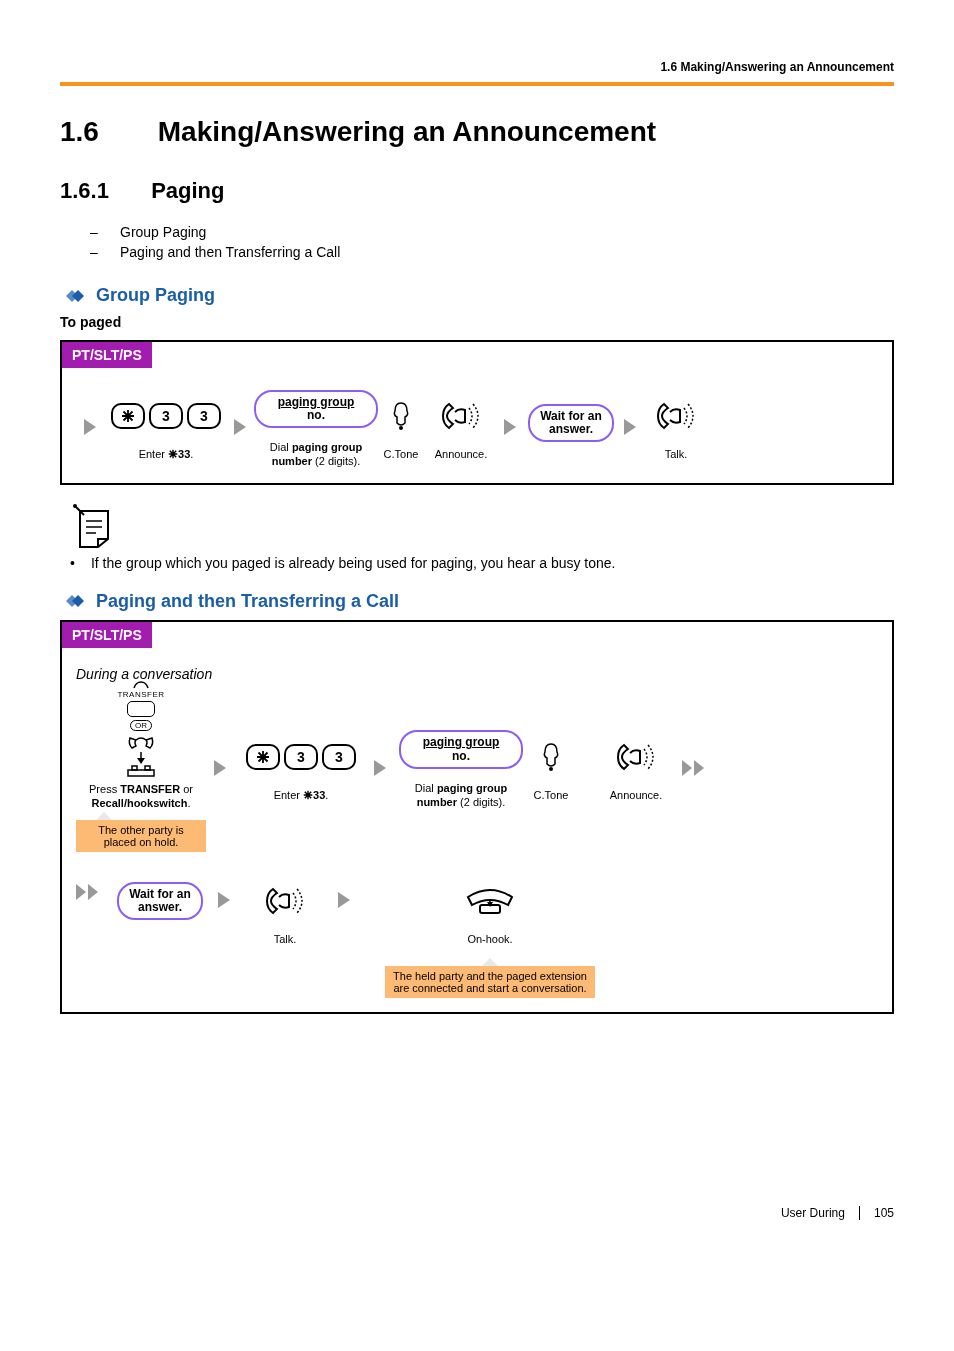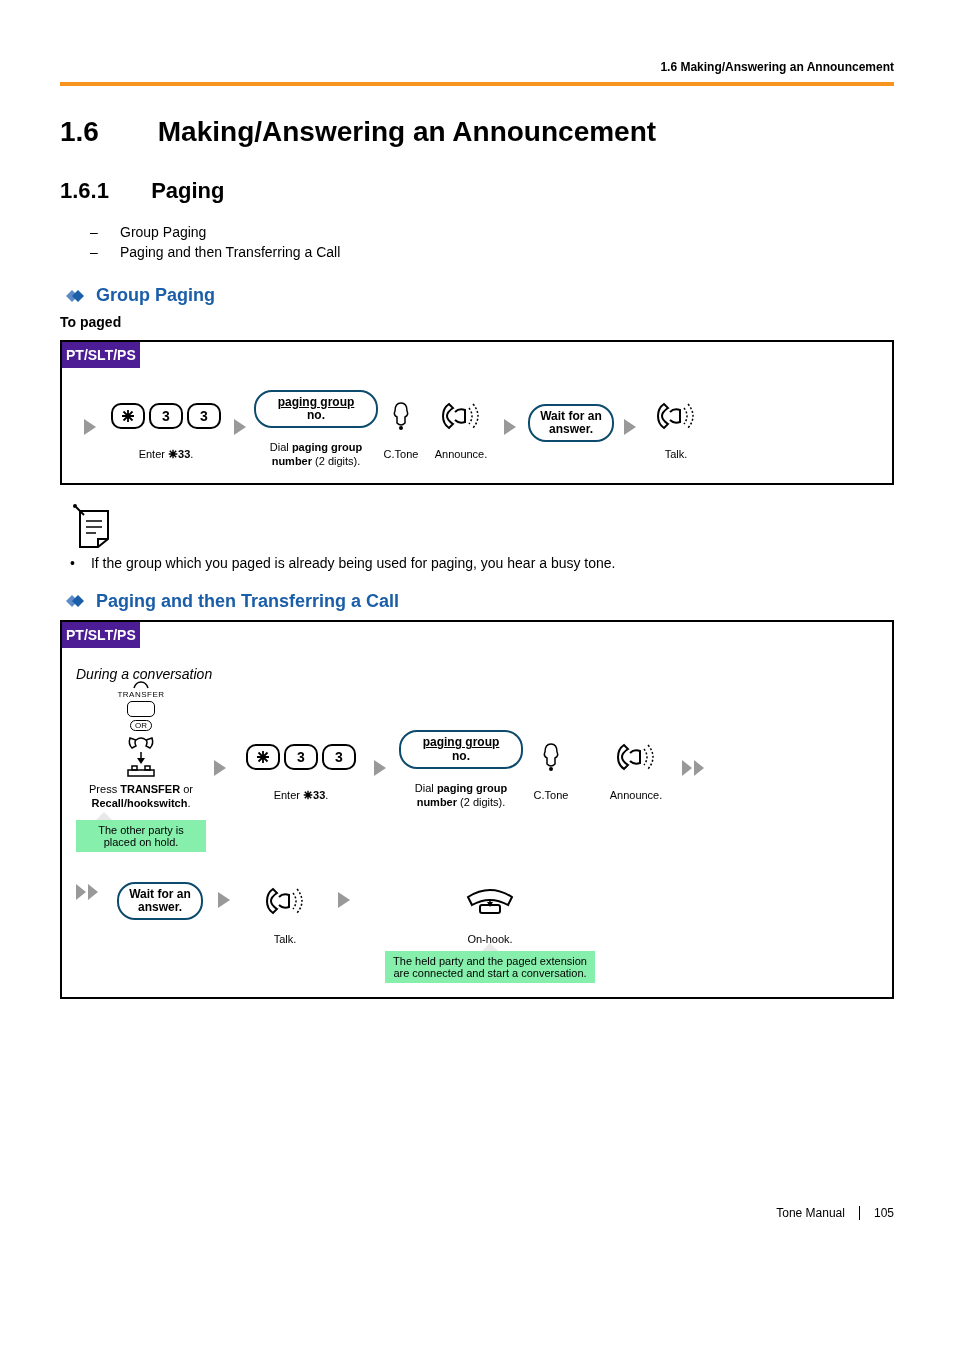--- a/index.html
+++ b/index.html
@@ -56,54 +56,54 @@
     margin: 0 0 18px 24px;
     line-height: 1.4;
   }
   .proc-title { font-size:14px; font-weight:bold; margin: 6px 0 10px 0;}
   .flowbox {
     border: 2px solid #000;
     margin: 0 0 18px 0;
     box-sizing: border-box;
   }
   .tab {
-    background:#4c1d95;
+    background:#a21caf;
     color:#fff;
     font-size:14px;
     font-weight:bold;
-    padding:5px 4px;
+    padding:5px 10px;
     display:inline-block;
   }
   .flow-inner { padding: 18px 14px 14px 14px; }
   .flow-row { display:flex; align-items:center; flex-wrap:nowrap; }
   .step { display:flex; flex-direction:column; align-items:center; text-align:center; font-size:11px; }
   .step .icon-area { height:46px; display:flex; align-items:center; justify-content:center; }
   .step .caption { margin-top:8px; line-height:1.3; max-width:130px;}
   .arrow { display:flex; align-items:center; padding: 0 8px; color:#888; }
   .arrow svg { display:block;}
   .key-seq { display:flex; gap:4px; align-items:center;}
   .key {
     border:2px solid #000; border-radius:10px;
     width:30px; height:22px; display:flex; align-items:center; justify-content:center;
     font-size:14px; font-weight:bold; background:#fff;
   }
   .pill {
-    border:2px solid #0c4a6e; border-radius:18px;
+    border:2px solid #8b5cf6; border-radius:18px;
     padding:4px 10px; font-size:12px; font-weight:bold;
     line-height:1.1; text-align:center; background:#fff;
     white-space:nowrap;
   }
   .pill-wide { min-width:100px;}
   .note-row { display:flex; align-items:flex-start; margin: 10px 0 20px 10px; flex-direction: column;}
   .note-row .note-icon { width:55px; flex-shrink:0;}
   .note-row .note-text { font-size:14px; }
   .note-row .note-text .bull { margin-right:16px;}
   .callout {
     position:relative;
-    background:#86efac;
+    background:#fdba74;
     font-size:11px;
     padding:4px 8px;
     text-align:center;
     margin-top:10px;
     display:inline-block;
   }
   .callout::before {
     content:"";
     position:absolute;
     top:-8px; left:20px;
@@ -448,27 +448,27 @@
         <div class="step" style="width:260px;">
           <div class="icon-area">
             <svg width="56" height="32" viewBox="0 0 56 32">
               <path d="M6 12 Q28 -2 50 12 L46 20 Q28 10 10 20 Z" fill="none" stroke="#000" stroke-width="2"></path>
               <rect x="18" y="20" width="20" height="8" rx="2" fill="none" stroke="#000" stroke-width="2"></rect>
               <line x1="28" y1="14" x2="28" y2="20" stroke="#000" stroke-width="1.5"></line>
               <polygon points="25,17 31,17 28,22" fill="#000"></polygon>
             </svg>
           </div>
           <div class="caption">On-hook.</div>
-          <div class="callout callout-center" style="margin-top:5px;">
+          <div class="callout callout-center" style="margin-top:20px;">
             <div>The held party and the paged extension</div>
             <div>are connected and start a conversation.</div>
           </div>
         </div>
       </div>
     </div>
   </div>
 
   <div class="footer">
-    <span>Tone Manual</span>
+    <span>User During</span>
     <span class="divider"></span>
     <span>105</span>
   </div>
 </div>
 
 </body></html>

